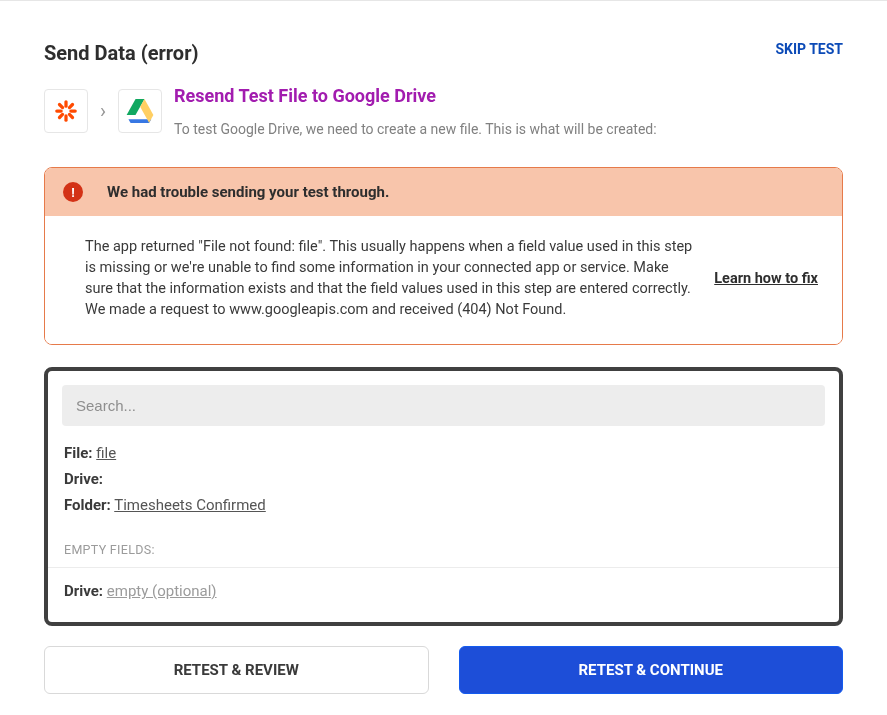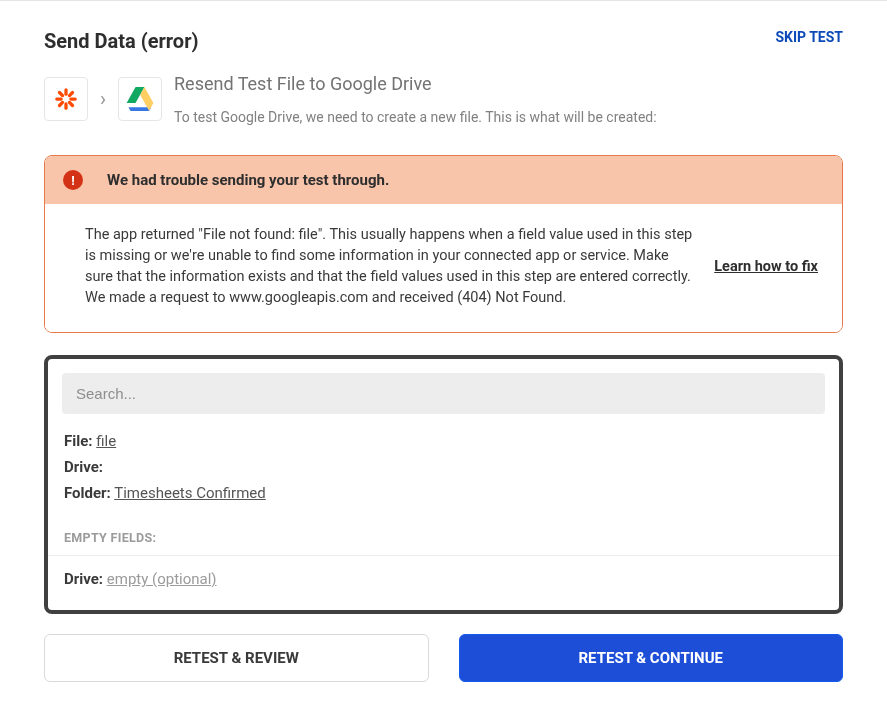--- a/index.html
+++ b/index.html
@@ -9,21 +9,21 @@
     color: #2e2e2e;
     width: 887px;
     height: 715px;
     overflow: hidden;
   }
   .top-divider {
     border-top: 1px solid #e6e6e6;
     width: 100%;
   }
   .container {
-    padding: 28px 44px 0 44px;
+    padding: 40px 44px 0 44px;
   }
   .header-row {
     display: flex;
     justify-content: space-between;
     align-items: flex-start;
     margin-bottom: 20px;
   }
   .page-title {
     font-size: 20px;
     font-weight: 700;
@@ -51,22 +51,22 @@
     align-items: center;
     justify-content: center;
     background: #fff;
   }
   .chevron {
     color: #969696;
     font-size: 20px;
   }
   .app-text .app-title {
     font-size: 18px;
-    font-weight: 400;
-    color: #737373;
+    font-weight: 700;
+    color: #a21caf;
   }
   .app-text .app-subtitle {
     font-size: 14px;
     color: #818181;
     margin-top: 15px;
   }
   .error-box {
     border: 1px solid #e67a4a;
     border-radius: 8px;
     overflow: hidden;
@@ -140,21 +140,21 @@
   .search-input::placeholder { color: #8e8e8e; }
   .field-row {
     font-size: 15px;
     margin-bottom: 8px;
     padding-left: 2px;
   }
   .field-label { font-weight: 700; color: #3a3a3a; }
   .field-val { color: #555; text-decoration: underline; }
   .empty-header {
     font-size: 12.5px;
-    font-weight: 700;
+    font-weight: 400;
     letter-spacing: 0.3px;
     color: #9b9b9b;
     margin: 28px 0 4px 2px;
   }
   .empty-divider {
     border: none;
     border-top: 1px solid #ececec;
     margin: 10px -14px 14px -14px;
   }
   .empty-val { color: #9b9b9b; }

